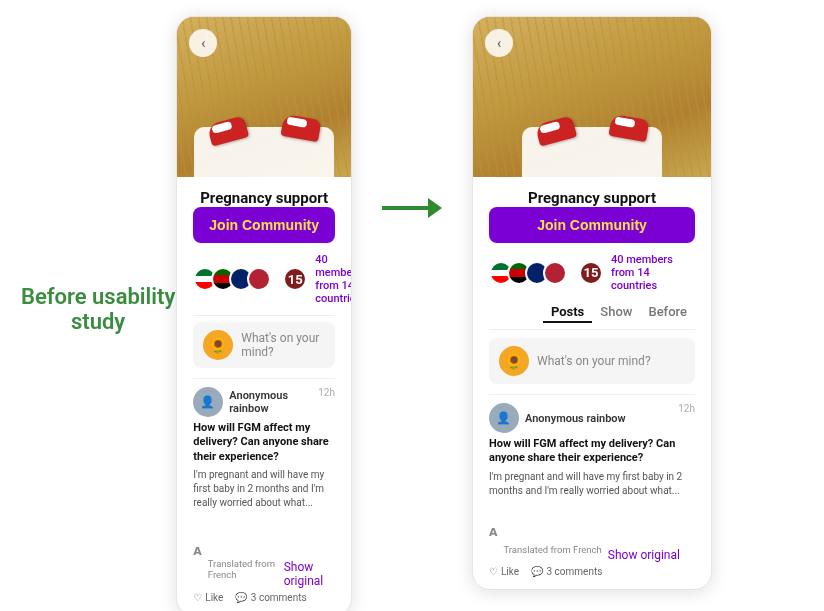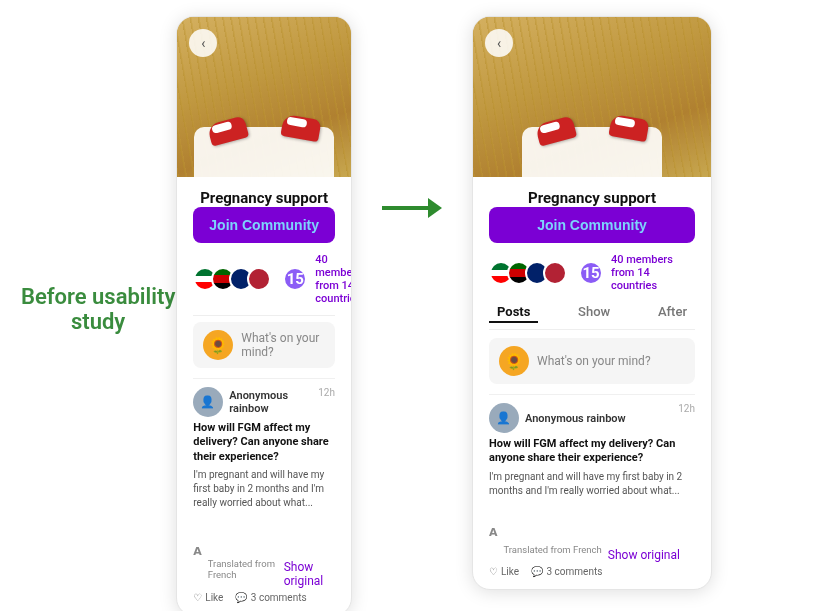--- a/index.html
+++ b/index.html
@@ -156,21 +156,21 @@
       font-weight: 700;
       text-align: center;
       color: #111;
       margin-bottom: 0;
     }
 
     .join-btn {
       display: block;
       width: 100%;
       background: #7b00d4;
-      color: #7dd3fc;
+      color: #fde047;
       border: none;
       border-radius: 8px;
       padding: 10px;
       font-size: 14px;
       font-weight: 600;
       text-align: center;
       cursor: pointer;
       margin-bottom: 10px;
     }
 
@@ -208,21 +208,21 @@
 
     .divider {
       height: 1px;
       background: #eee;
       margin: 6px 0;
     }
 
     
     .tabs-row {
       display: flex;
-      justify-content: space-between;
+      justify-content: flex-end;
       border-bottom: 1px solid #eee;
       margin-bottom: 8px;
       padding-bottom: 6px;
     }
     .tab-item {
       font-size: 13px;
       font-weight: 500;
       color: #777;
       cursor: pointer;
       padding: 2px 8px;
@@ -385,21 +385,21 @@
       border-left: 14px solid #2e8b2e;
       border-top: 10px solid transparent;
       border-bottom: 10px solid transparent;
     }
 
     
     .flag-uae { background: linear-gradient(to bottom, #00732f 33%, #fff 33%, #fff 66%, #ff0000 66%); }
     .flag-kenya { background: linear-gradient(to bottom, #006600 30%, #cc0000 30%, #cc0000 70%, #000 70%); }
     .flag-uk { background: #012169; }
     .flag-us { background: #b22234; }
-    .flag-extra { background: #8b5cf6; color: white; font-size: 15px; font-weight: bold; margin-left: 12px; }
+    .flag-extra { background: #7f1d1d; color: white; font-size: 13px; font-weight: bold; margin-left: 12px; }
 
     .translate-icon {
       font-size: 11px;
       color: #888;
     }
   </style>
 </head>
 <body>
 
 <div class="main-container">
@@ -498,21 +498,21 @@
             <div class="flag-circle flag-uk"></div>
             <div class="flag-circle flag-us"></div>
             <div class="flag-circle flag-extra">15</div>
           </div>
           <span class="members-text">40 members from 14 countries</span>
         </div>
 
         <div class="tabs-row">
           <div class="tab-item active">Posts</div>
           <div class="tab-item">Show</div>
-          <div class="tab-item">After</div>
+          <div class="tab-item">Before</div>
         </div>
 
         <div class="whats-on-mind">
           <div class="avatar-small sunflower-avatar">🌻</div>
           <span class="mind-text">What's on your mind?</span>
         </div>
 
         <div class="post-card">
           <div class="post-header">
             <div class="post-user">

